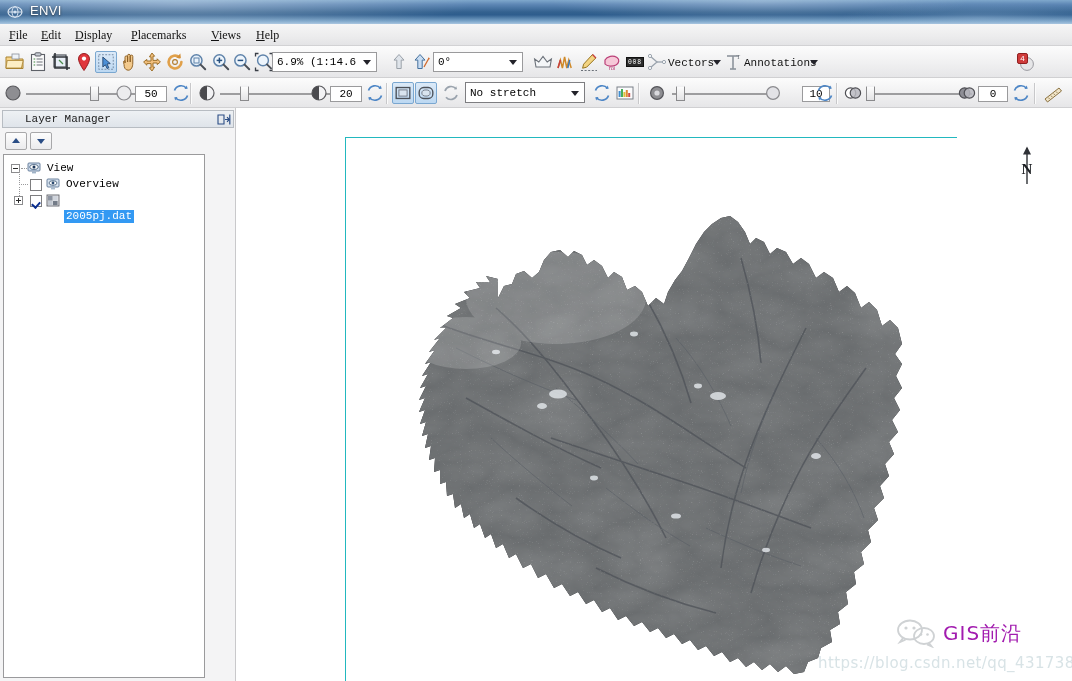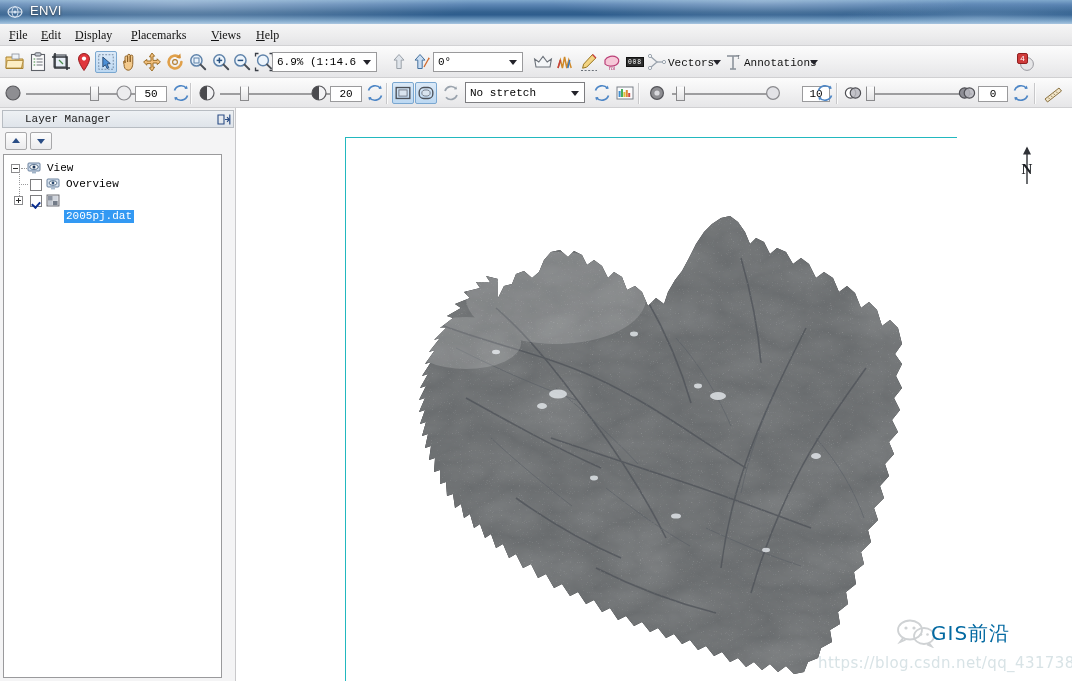--- a/index.html
+++ b/index.html
@@ -203,21 +203,21 @@
     margin-left: -4px; margin-top: -2px;
     width: 0; height: 0;
     border-left: 4px solid transparent;
     border-right: 4px solid transparent;
   }
   .lm-navbtn.up .chev { border-bottom: 5px solid #2a4d85; margin-top: -3px; }
   .lm-navbtn.down .chev { border-top: 5px solid #2a4d85; }
 
   .lm-tree {
     position: absolute; left: 3px; top: 46px;
-    width: 219px; height: 524px;
+    width: 202px; height: 524px;
     background: #ffffff;
     border: 1px solid #9a9a9c;
     box-sizing: border-box;
     overflow: hidden;
   }
   .tree-row {
     position: absolute; left: 0;
     height: 15px;
     width: 100%;
     font-family: "Liberation Mono", monospace;
@@ -303,23 +303,23 @@
     width: 26px; height: 44px;
   }
 
   
   .wm {
     position: absolute; left: 895px; top: 618px;
     width: 175px; height: 34px;
     pointer-events: none;
   }
   .wm-text {
-    position: absolute; left: 36px; top: 2px;
+    position: absolute; left: 48px; top: 2px;
     font-size: 20px;
-    color: #0369a1;
+    color: #a21caf;
     font-family: "DejaVu Sans", sans-serif;
     letter-spacing: 1px;
     white-space: nowrap;
   }
   .wm-url {
     position: absolute; left: 818px; top: 654px;
     font-size: 15px;
     color: #d8e3e6;
     font-family: "DejaVu Sans", sans-serif;
     letter-spacing: .4px;

